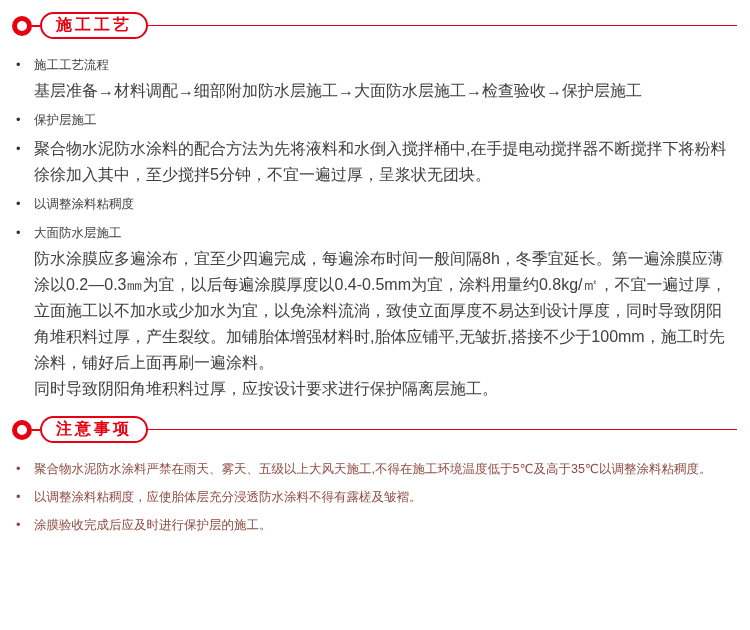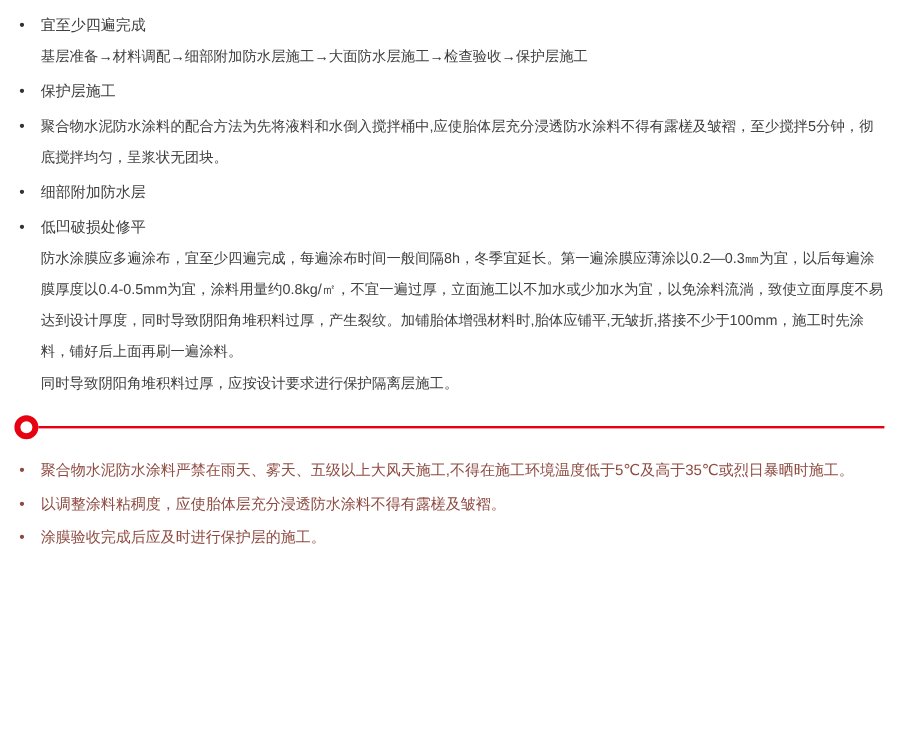--- a/index.html
+++ b/index.html
@@ -72,94 +72,101 @@
     color:#333333;
   }
   .item-body{flex:1;min-width:0;}
   .heading{
     font-size:12.5px;
     line-height:26px;
     color:var(--body_text);
   }
   .para{
     margin:0;
-    font-size:12px;
+    font-size:16px;
     line-height:26px;
     color:var(--body_text);
   }
   
   .note-item .bullet{color:var(--note_text);}
   .note-text{
     margin:0;
     font-size:12.5px;
     line-height:26px;
     color:var(--note_text);
   }
   .notes .item{margin-bottom:2px;}
 </style>
 </head>
 <body>
 
 <div class="page">
 
+  <div class="sec-header">
+    <span class="ring"></span>
+    <span class="dash"></span>
+    <span class="pill"><span>施工工艺</span></span>
+    <span class="rule"></span>
+  </div>
 
   <div class="list">
 
     <div class="item">
       <span class="bullet">•</span>
       <div class="item-body">
-        <div class="heading">宜至少四遍完成</div>
+        <div class="heading">施工工艺流程</div>
         <p class="para">基层准备→材料调配→细部附加防水层施工→大面防水层施工→检查验收→保护层施工</p>
       </div>
     </div>
 
     <div class="item">
       <span class="bullet">•</span>
       <div class="item-body">
         <div class="heading">保护层施工</div>
       </div>
     </div>
 
     <div class="item">
       <span class="bullet">•</span>
       <div class="item-body">
-        <p class="para">聚合物水泥防水涂料的配合方法为先将液料和水倒入搅拌桶中,应使胎体层充分浸透防水涂料不得有露槎及皱褶，至少搅拌5分钟，彻底搅拌均匀，呈浆状无团块。</p>
+        <p class="para">聚合物水泥防水涂料的配合方法为先将液料和水倒入搅拌桶中,在手提电动搅拌器不断搅拌下将粉料徐徐加入其中，至少搅拌5分钟，不宜一遍过厚，呈浆状无团块。</p>
       </div>
     </div>
 
     <div class="item">
       <span class="bullet">•</span>
       <div class="item-body">
-        <div class="heading">细部附加防水层</div>
+        <div class="heading">以调整涂料粘稠度</div>
       </div>
     </div>
 
     <div class="item">
       <span class="bullet">•</span>
       <div class="item-body">
-        <div class="heading">低凹破损处修平</div>
+        <div class="heading">大面防水层施工</div>
         <p class="para">防水涂膜应多遍涂布，宜至少四遍完成，每遍涂布时间一般间隔8h，冬季宜延长。第一遍涂膜应薄涂以0.2—0.3㎜为宜，以后每遍涂膜厚度以0.4-0.5mm为宜，涂料用量约0.8kg/㎡，不宜一遍过厚，立面施工以不加水或少加水为宜，以免涂料流淌，致使立面厚度不易达到设计厚度，同时导致阴阳角堆积料过厚，产生裂纹。加铺胎体增强材料时,胎体应铺平,无皱折,搭接不少于100mm，施工时先涂料，铺好后上面再刷一遍涂料。</p>
         <p class="para">同时导致阴阳角堆积料过厚，应按设计要求进行保护隔离层施工。</p>
       </div>
     </div>
 
   </div>
 
   <div class="sec-header" style="margin-top:14px;">
     <span class="ring"></span>
     <span class="dash"></span>
+    <span class="pill"><span>注意事项</span></span>
     <span class="rule"></span>
   </div>
 
   <div class="list notes">
 
     <div class="item note-item">
       <span class="bullet">•</span>
       <div class="item-body">
-        <p class="note-text">聚合物水泥防水涂料严禁在雨天、雾天、五级以上大风天施工,不得在施工环境温度低于5℃及高于35℃或烈日暴晒时施工。</p>
+        <p class="note-text">聚合物水泥防水涂料严禁在雨天、雾天、五级以上大风天施工,不得在施工环境温度低于5℃及高于35℃以调整涂料粘稠度。</p>
       </div>
     </div>
 
     <div class="item note-item">
       <span class="bullet">•</span>
       <div class="item-body">
         <p class="note-text">以调整涂料粘稠度，应使胎体层充分浸透防水涂料不得有露槎及皱褶。</p>
       </div>
     </div>
 

